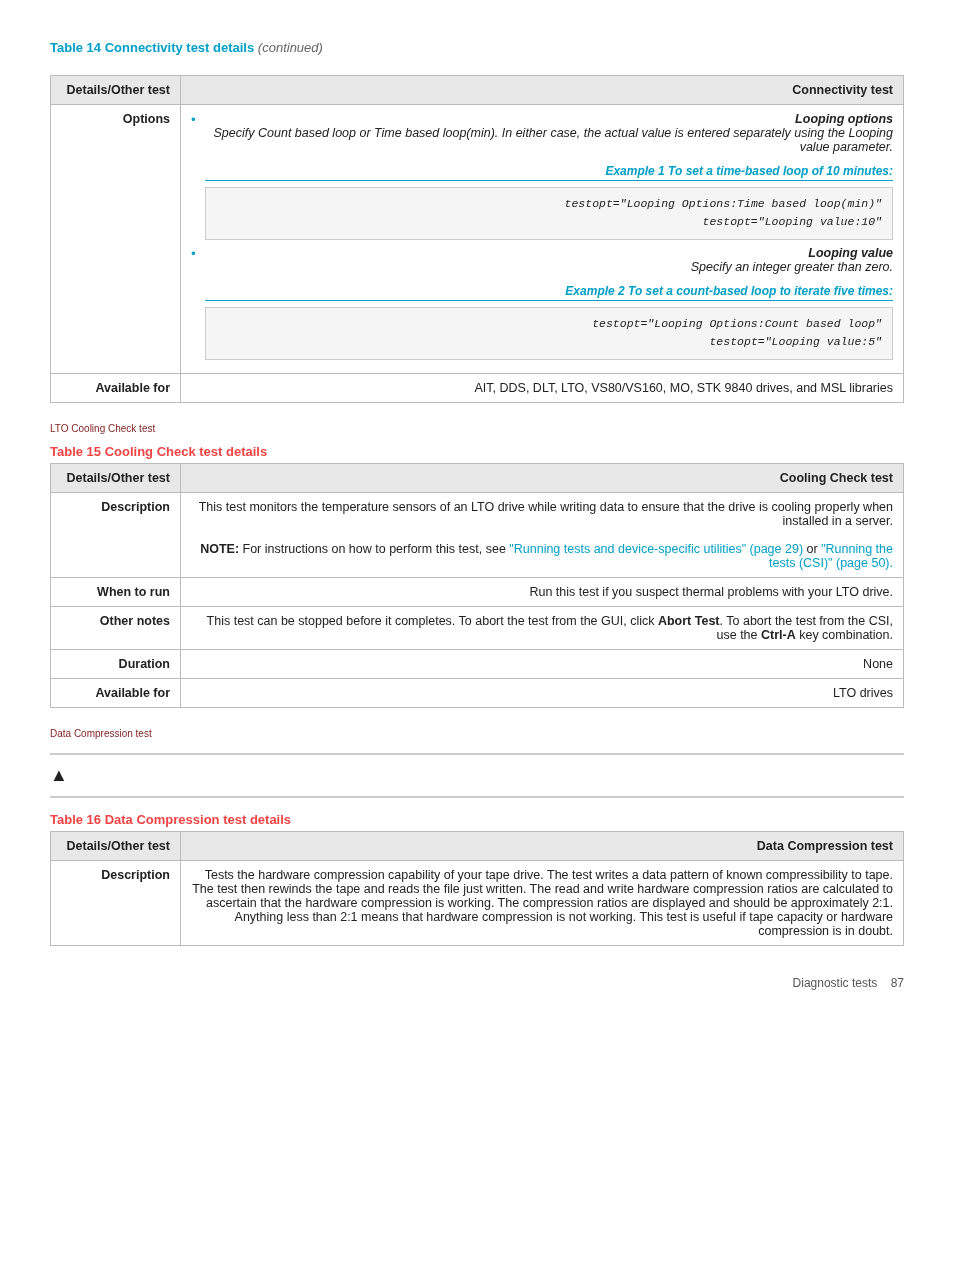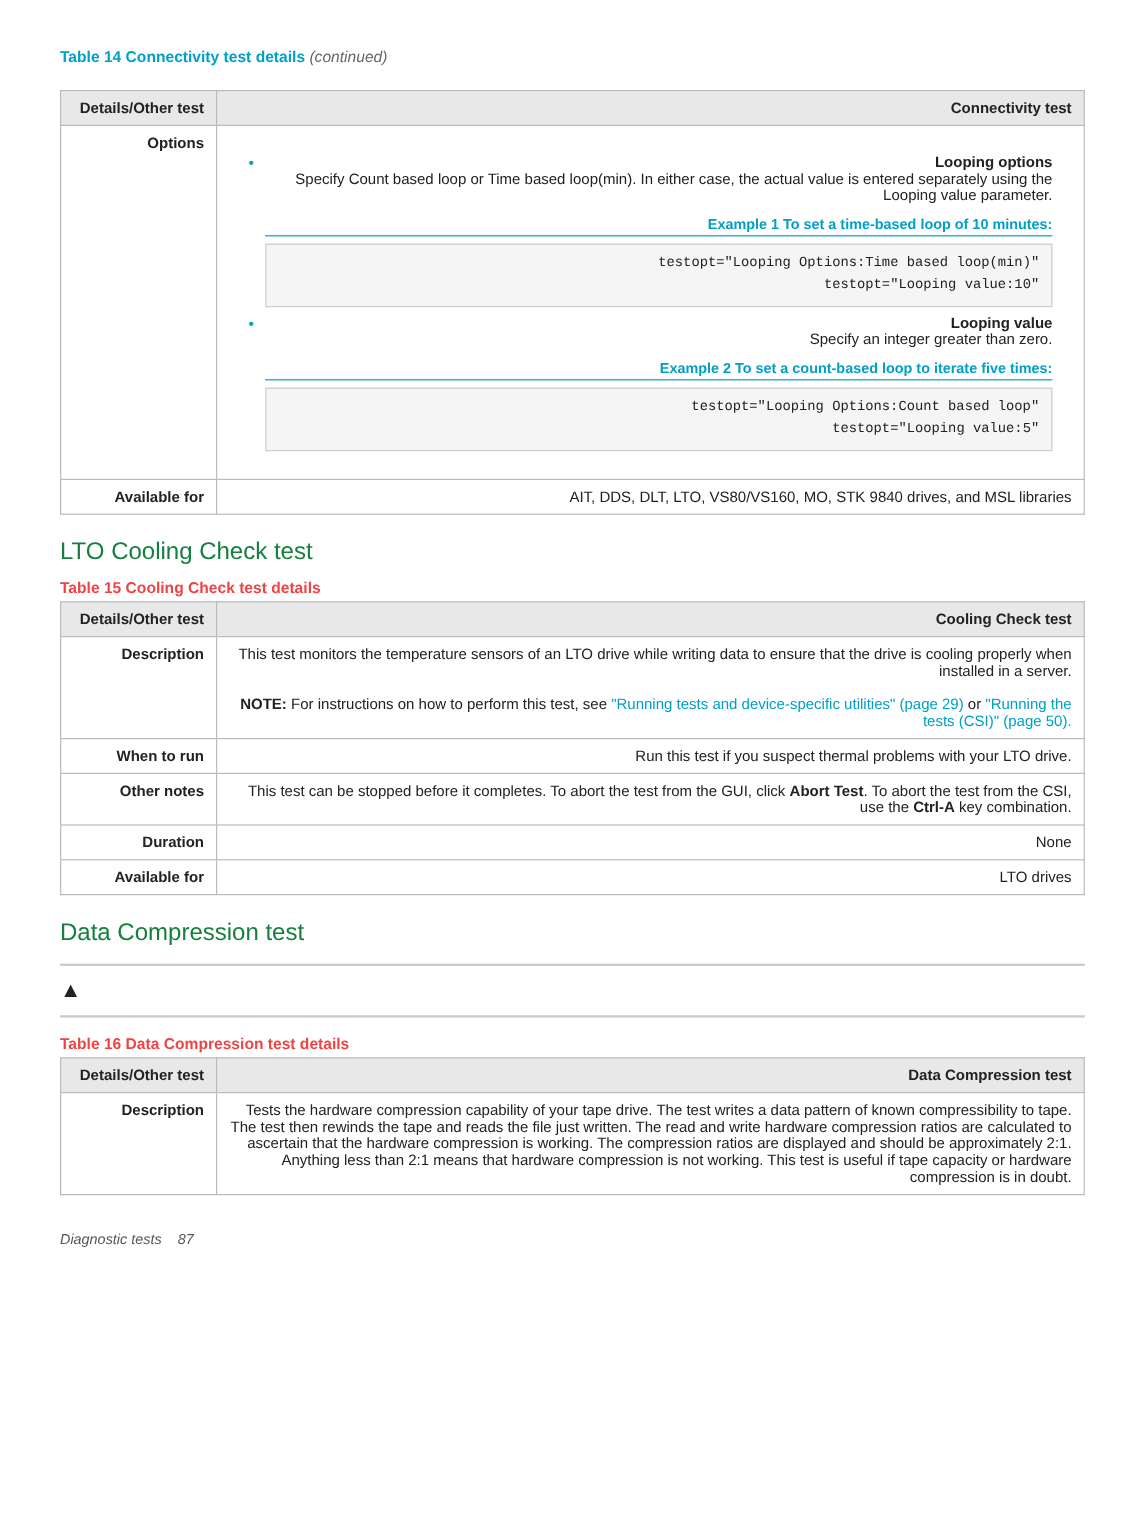--- a/index.html
+++ b/index.html
@@ -7,22 +7,22 @@
       font-family: Arial, Helvetica, sans-serif;
       font-size: 13px;
       background: #fff;
       color: #222;
       padding: 30px 50px 40px 50px;
       max-width: 954px;
     }
 
     
     .section-heading {
-      color: #15803d;
-      font-size: 20px;
+      color: #7f1d1d;
+      font-size: 10px;
       font-weight: normal;
       margin-bottom: 8px;
       margin-top: 20px;
     }
 
     
     .table-title {
       color: #ef4444;
       font-size: 13px;
       font-weight: bold;
@@ -75,21 +75,22 @@
       font-weight: bold;
       margin: 10px 0 4px 0;
       border-bottom: 1px solid #00a0c6;
       padding-bottom: 2px;
     }
 
     
     ul.options-list {
       list-style: none;
       padding: 0;
-      margin: 16px;
+      margin: 0;
+      font-style: italic;
     }
     ul.options-list li {
       padding-left: 14px;
       margin-bottom: 6px;
       position: relative;
     }
     ul.options-list li::before {
       content: '•';
       color: #00a0c6;
       position: absolute;
@@ -139,24 +140,24 @@
     }
     .table-title-continued .continued-text {
       color: #666;
       font-style: italic;
       font-weight: normal;
     }
 
     
     .page-footer {
       display: flex;
+      justify-content: flex-end;
       margin-top: 30px;
       font-size: 12px;
       color: #555;
-      font-style: italic;
     }
 
     
   </style>
 </head>
 <body>
 
 <div class="table-title-continued">
   <span class="title-text">Table 14 Connectivity test details</span>
   <span class="continued-text"> </span>

